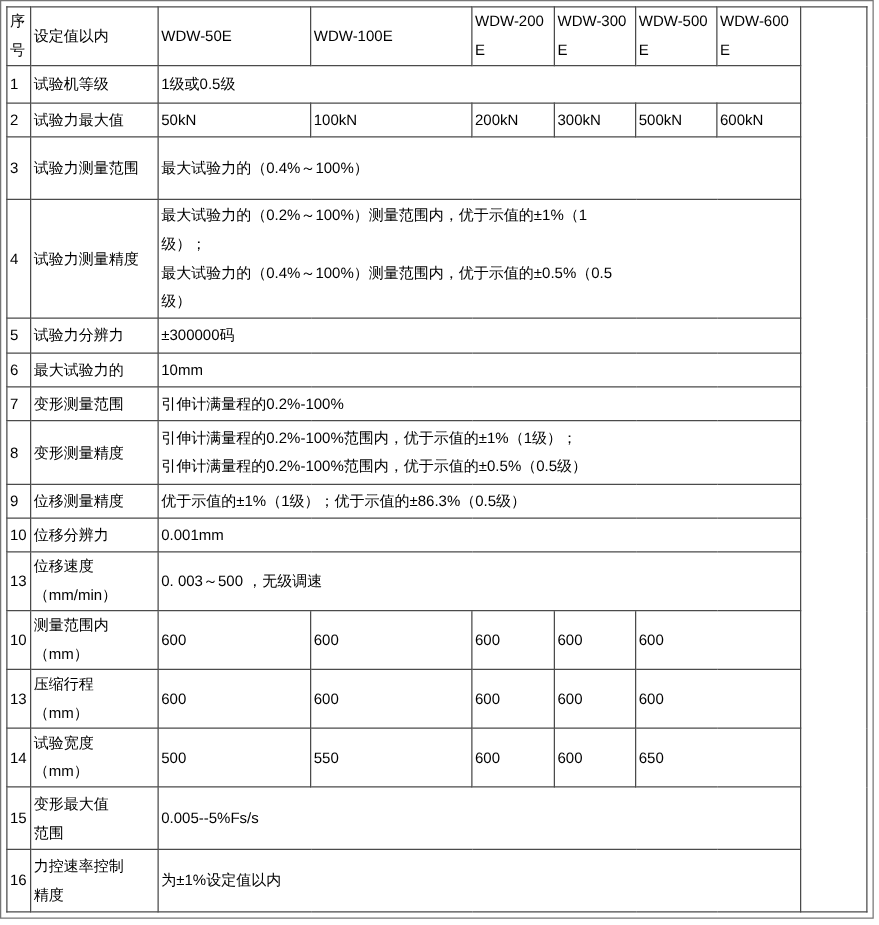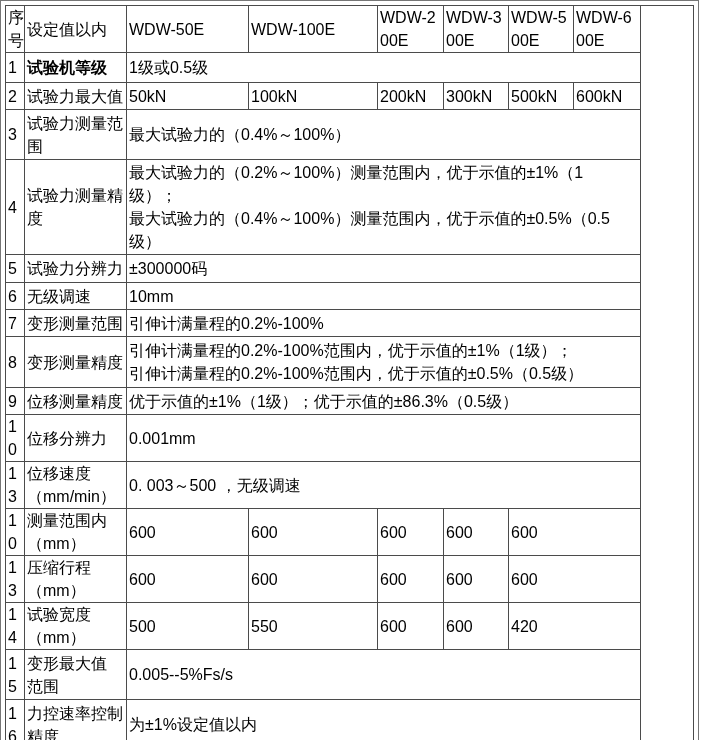--- a/index.html
+++ b/index.html
@@ -3,21 +3,21 @@
 <meta charset="utf-8">
 <style>
   html,body{margin:0;padding:0;background:#fff;}
   .stage{
     position:relative;
     width:703px;height:740px;
     overflow:hidden;
     background:#fff;
     color:#000;
     font-family:"Liberation Sans","DejaVu Sans",sans-serif;
-    font-size:16px;
+    font-size:12px;
     line-height:23px;
   }
   .tbl-wrap{
     position:absolute;left:0;top:0;
     border:1px solid #767676;
     padding:4px;
     background:#fff;
   }
   table.spec{
     border-collapse:collapse;
@@ -28,21 +28,21 @@
   table.spec td{
     border:1px solid #4b4b4b;
     padding:0 2px 0 2px;
     vertical-align:middle;
     text-align:left;
     white-space:pre-line;
     overflow:hidden;
     word-break:break-all;
   }
   td.c-no{padding:0 1px;}
-  td.bold{font-weight:bold;}
+  td.bold{font-weight:normal;}
   td.c-empty{border-left:1px solid #4b4b4b;}
 </style>
 </head>
 <body>
 
 <div class="stage">
   <div class="tbl-wrap">
     <table class="spec">
       <colgroup>
         <col style="width:19px">
@@ -102,21 +102,21 @@
       </tr>
 
       <tr style="height:28px">
         <td class="c-no">5</td>
         <td>试验力分辨力</td>
         <td colspan="6">±300000码</td>
       </tr>
 
       <tr style="height:27px">
         <td class="c-no">6</td>
-        <td>无级调速</td>
+        <td>最大试验力的</td>
         <td colspan="6">10mm</td>
       </tr>
 
       <tr style="height:27px">
         <td class="c-no">7</td>
         <td>变形测量范围</td>
         <td colspan="6">引伸计满量程的0.2%-100%</td>
       </tr>
 
       <tr style="height:51px">
@@ -168,21 +168,21 @@
       </tr>
 
       <tr style="height:46px">
         <td class="c-no">14</td>
         <td>试验宽度
 （mm）</td>
         <td>500</td>
         <td>550</td>
         <td>600</td>
         <td>600</td>
-        <td colspan="2">420</td>
+        <td colspan="2">650</td>
       </tr>
 
       <tr style="height:50px">
         <td class="c-no">15</td>
         <td>变形最大值
 范围</td>
         <td colspan="6">0.005--5%Fs/s</td>
       </tr>
 
       <tr style="height:50px">

